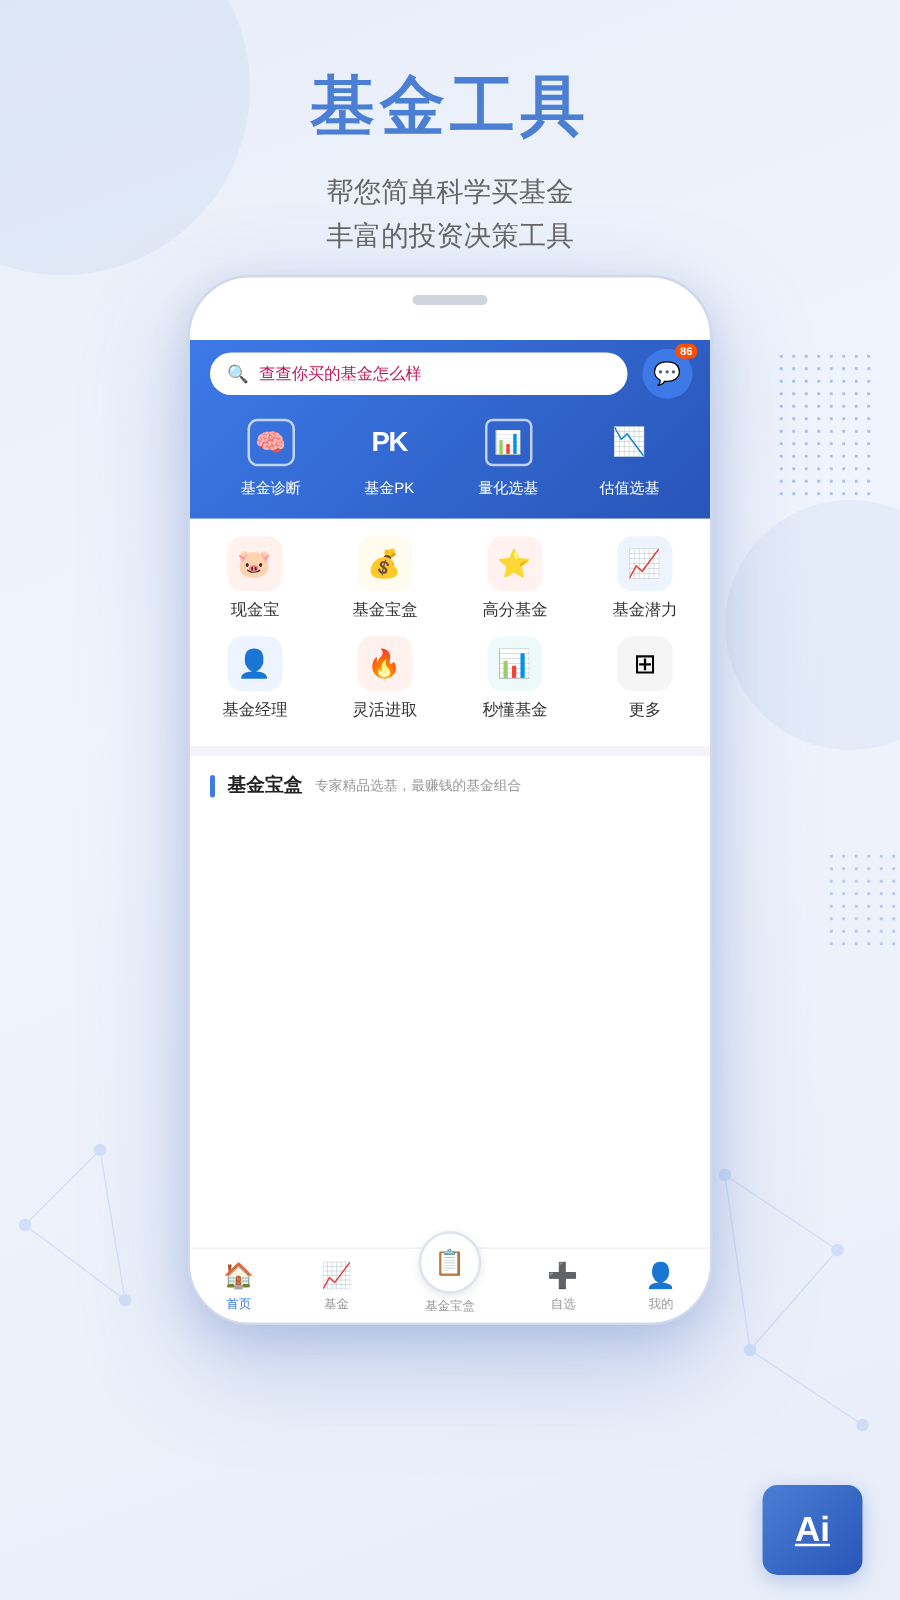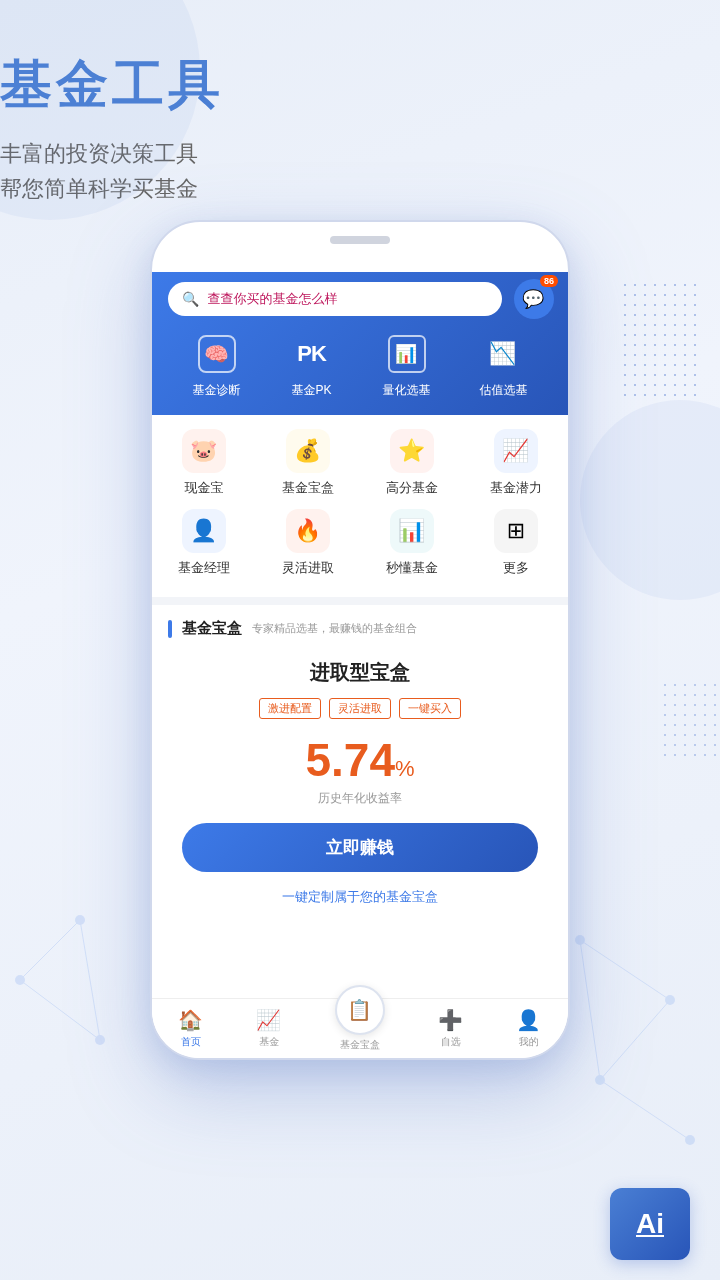--- a/index.html
+++ b/index.html
@@ -47,20 +47,21 @@
       position: absolute;
       bottom: 200px;
       left: 0;
       width: 150px;
       height: 200px;
       opacity: 0.15;
     }
 
     
     .page-header {
+      text-align: center;
       padding: 50px 0 30px;
     }
     .page-title {
       font-size: 52px;
       font-weight: 700;
       color: #4a7fd4;
       letter-spacing: 4px;
       margin-bottom: 16px;
     }
     .page-subtitle {
@@ -503,22 +504,22 @@
   <circle cx="20" cy="100" r="5" fill="#3d7ae8"></circle>
   <circle cx="100" cy="160" r="5" fill="#3d7ae8"></circle>
   <line x1="80" y1="40" x2="20" y2="100" stroke="#3d7ae8" stroke-width="1"></line>
   <line x1="20" y1="100" x2="100" y2="160" stroke="#3d7ae8" stroke-width="1"></line>
   <line x1="80" y1="40" x2="100" y2="160" stroke="#3d7ae8" stroke-width="1"></line>
 </svg>
 
 <div class="page-header">
   <div class="page-title">基金工具</div>
   <div class="page-subtitle">
+    <div>帮您简单科学买基金</div>
     <div>丰富的投资决策工具</div>
-    <div>帮您简单科学买基金</div>
   </div>
 </div>
 
 <div class="phone-container">
   <div class="phone-shell">
     <div class="phone-speaker"></div>
 
 
     <div class="app-scroll">
 
@@ -601,34 +602,20 @@
       </div>
 
       <div style="height:8px;background:#f2f4f8;"></div>
 
       <div class="section-header">
         <div class="section-indicator"></div>
         <span class="section-title">基金宝盒</span>
         <span class="section-subtitle">专家精品选基，最赚钱的基金组合</span>
       </div>
 
-      <div class="card-content">
-        <div class="card-main-title">进取型宝盒</div>
-        <div class="tags-row">
-          <span class="tag">激进配置</span>
-          <span class="tag">灵活进取</span>
-          <span class="tag">一键买入</span>
-        </div>
-        <div class="big-number">
-          <span>5.74</span><span class="big-number-unit">%</span>
-        </div>
-        <div class="number-desc">历史年化收益率</div>
-        <div class="cta-button">立即赚钱</div>
-        <div class="cta-link">一键定制属于您的基金宝盒</div>
-      </div>
 
       <div class="bottom-nav">
         <div class="nav-item active">
           <span class="nav-icon">🏠</span>
           <span class="nav-label">首页</span>
         </div>
         <div class="nav-item">
           <span class="nav-icon" style="color:#999;">📈</span>
           <span class="nav-label">基金</span>
         </div>

